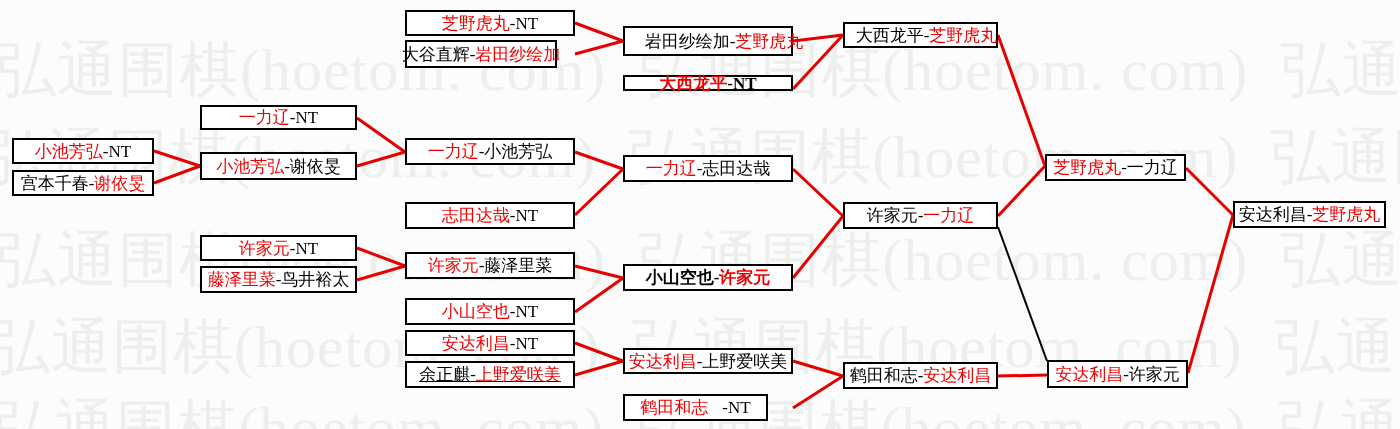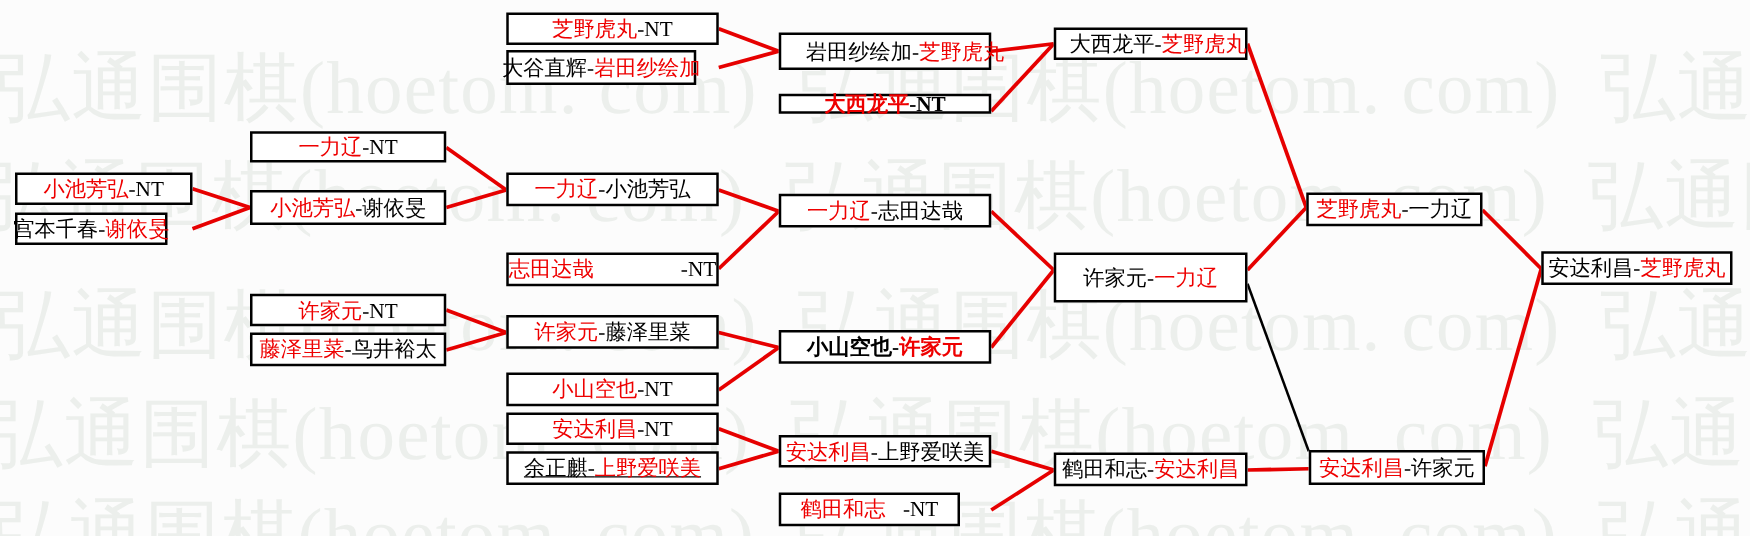--- a/index.html
+++ b/index.html
@@ -58,21 +58,21 @@
       <line x1="998" y1="227" x2="1047" y2="361" stroke="#000000" stroke-width="2"></line>
       <line x1="998" y1="376" x2="1047" y2="375" stroke="#e60000" stroke-width="3"></line>
       <line x1="1186" y1="168" x2="1233" y2="215" stroke="#e60000" stroke-width="3"></line>
       <line x1="1188" y1="373" x2="1233" y2="215" stroke="#e60000" stroke-width="3"></line>
     </svg>
   <div id="matches">
       <div class="match" style="left: 12px; top: 138px; width: 142px; height: 26px;">
         <span class="p-red">小池芳弘</span>
         <span class="p-black">-NT</span>
       </div>
-      <div class="match" style="left: 12px; top: 170px; width: 122px; height: 26px;">
+      <div class="match" style="left: 12px; top: 170px; width: 142px; height: 26px;">
         <span class="p-black">宫本千春-</span>
         <span class="p-red">谢依旻</span>
       </div>
       <div class="match" style="left: 200px; top: 105px; width: 157px; height: 25px;">
         <span class="p-red">一力辽</span>
         <span class="p-black">-NT</span>
       </div>
       <div class="match" style="left: 200px; top: 152px; width: 157px; height: 28px;">
         <span class="p-red">小池芳弘</span>
         <span class="p-black">-谢依旻</span>
@@ -90,21 +90,21 @@
         <span class="p-black">-NT</span>
       </div>
       <div class="match" style="left: 405px; top: 40px; width: 152px; height: 28px;">
         <span class="p-black">大谷直辉-</span>
         <span class="p-red">岩田纱绘加</span>
       </div>
       <div class="match" style="left: 405px; top: 138px; width: 170px; height: 27px;">
         <span class="p-red">一力辽</span>
         <span class="p-black">-小池芳弘</span>
       </div>
-      <div class="match" style="left: 405px; top: 202px; width: 170px; height: 27px; justify-content: space-between;">
+      <div class="match" style="left: 405px; top: 202px; width: 170px; height: 27px;">
         <span class="p-red">志田达哉</span>
         <span class="p-black">-NT</span>
       </div>
       <div class="match" style="left: 405px; top: 252px; width: 170px; height: 27px;">
         <span class="p-red">许家元</span>
         <span class="p-black">-藤泽里菜</span>
       </div>
       <div class="match" style="left: 405px; top: 298px; width: 170px; height: 27px;">
         <span class="p-red">小山空也</span>
         <span class="p-black">-NT</span>
@@ -138,21 +138,21 @@
         <span class="p-black">-上野爱咲美</span>
       </div>
       <div class="match" style="left: 623px; top: 394px; width: 145px; height: 27px; gap: 14px;">
         <span class="p-red">鹤田和志</span>
         <span class="p-black">-NT</span>
       </div>
       <div class="match" style="left: 843px; top: 22px; width: 155px; height: 26px; padding-left: 12px;">
         <span class="p-black">大西龙平-</span>
         <span class="p-red">芝野虎丸</span>
       </div>
-      <div class="match" style="left: 843px; top: 202px; width: 155px; height: 40px;">
+      <div class="match" style="left: 843px; top: 202px; width: 155px; height: 27px;">
         <span class="p-black">许家元-</span>
         <span class="p-red">一力辽</span>
       </div>
       <div class="match" style="left: 843px; top: 362px; width: 155px; height: 27px;">
         <span class="p-black">鹤田和志-</span>
         <span class="p-red">安达利昌</span>
       </div>
       <div class="match" style="left: 1045px; top: 154px; width: 141px; height: 27px;">
         <span class="p-red">芝野虎丸</span>
         <span class="p-black">-一力辽</span>

